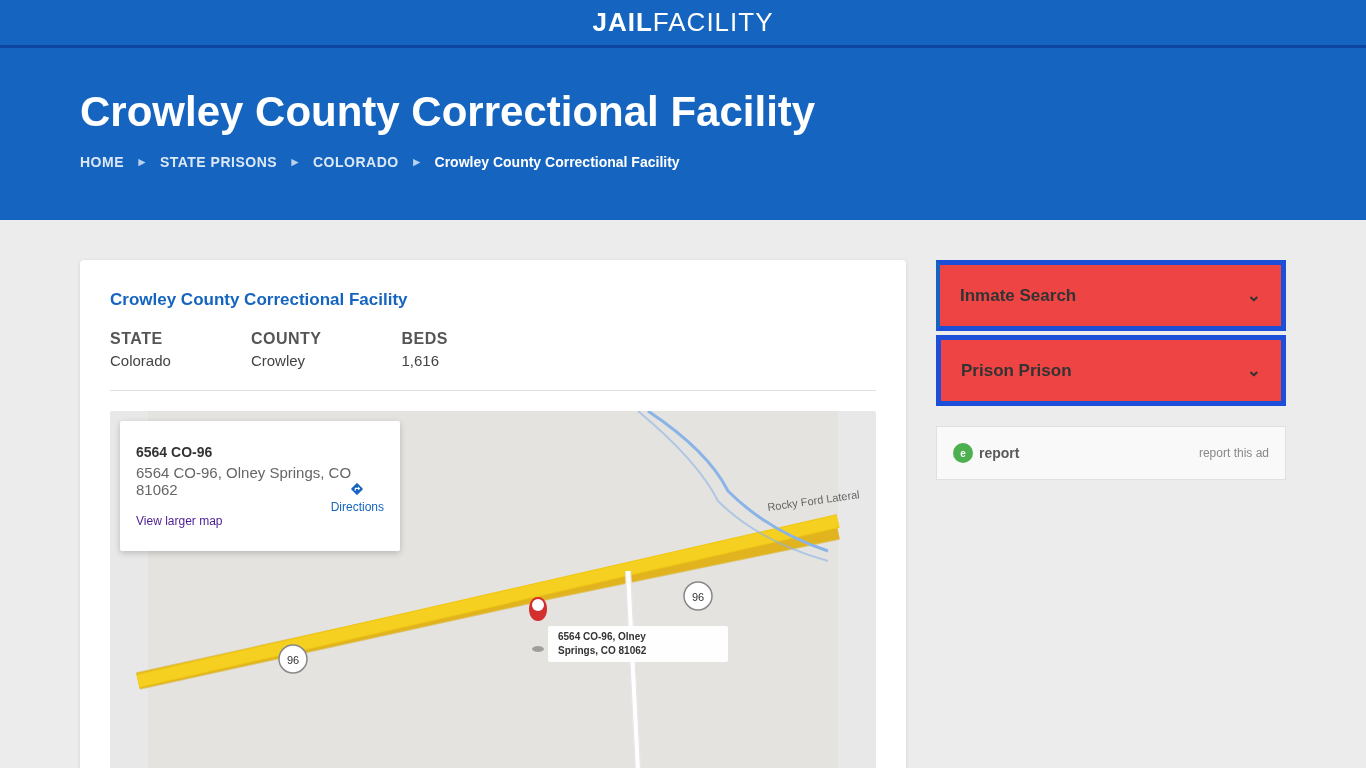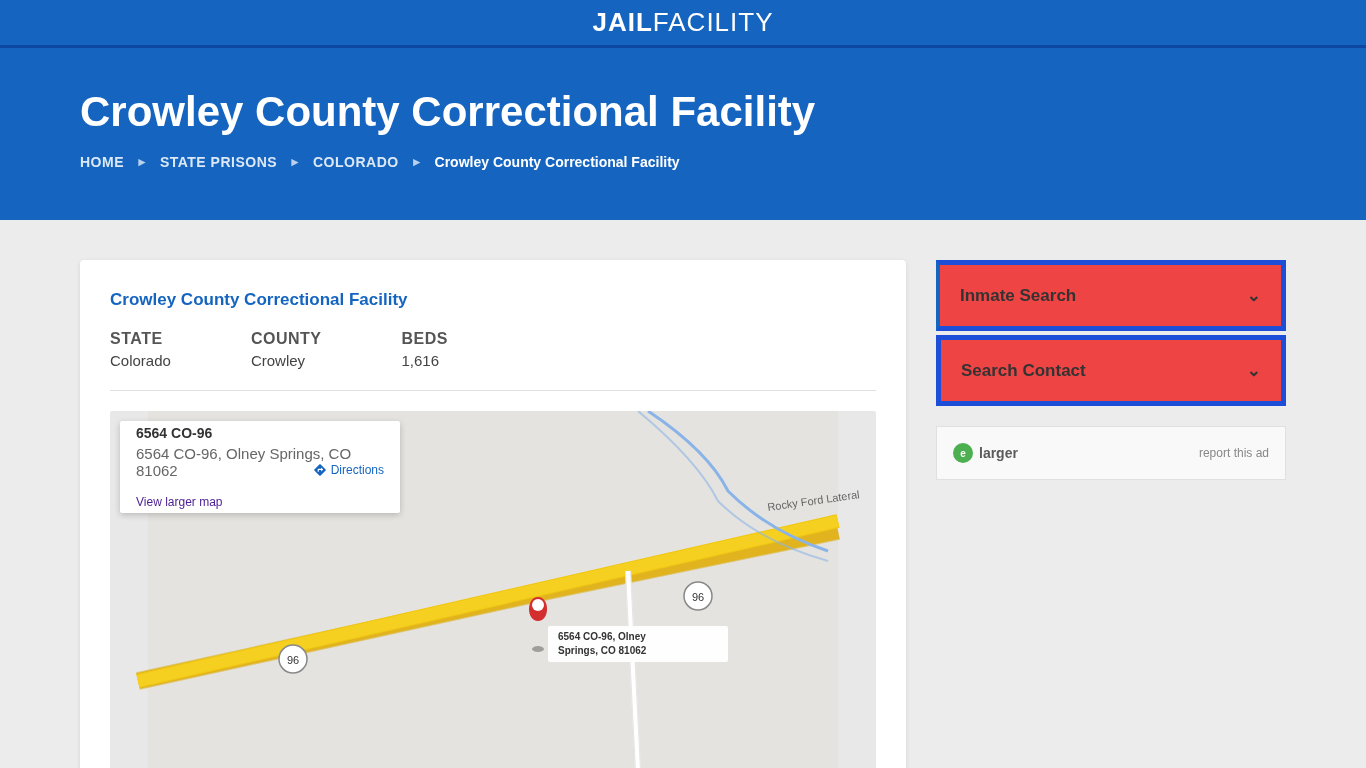--- a/index.html
+++ b/index.html
@@ -131,21 +131,21 @@
       background: #e8e8e8;
       overflow: hidden;
       border-radius: 2px;
     }
     .map-info-box {
       position: absolute;
       top: 10px;
       left: 10px;
       background: #fff;
       border-radius: 2px;
-      padding: 4px 16px;
+      padding: 23px 16px;
       box-shadow: 0 2px 6px rgba(0,0,0,0.2);
       z-index: 10;
       width: 280px;
     }
     .map-info-box .address-title {
       font-size: 14px;
       font-weight: 700;
       color: #333;
       margin-bottom: 4px;
     }
@@ -156,20 +156,21 @@
     }
     .map-info-box .directions-link {
       color: #1565c0;
       font-size: 12px;
       text-decoration: none;
       display: inline-flex;
       align-items: center;
       gap: 4px;
       float: right;
       margin-top: -24px;
+      flex-direction: column;
     }
     .map-info-box .view-larger {
       color: #4c1d95;
       font-size: 12px;
       text-decoration: none;
       display: block;
       margin-top: 16px;
       clear: both;
     }
 
@@ -359,27 +360,27 @@
 
     <div class="accordion-item">
       <div class="accordion-header">
         <span>Inmate Search</span>
         <span class="chevron-icon">⌄</span>
       </div>
     </div>
 
     <div class="accordion-item" style="margin-top: 4px;">
       <div class="accordion-header">
-        <span>Search Contact</span>
+        <span>Prison Prison</span>
         <span class="chevron-icon">⌄</span>
       </div>
     </div>
 
     <div class="ad-container">
       <div class="ezoic-logo">
         <span class="ezoic-circle">e</span>
-        <span>larger</span>
+        <span>report</span>
       </div>
       <a href="#" class="report-ad">report this ad</a>
     </div>
   </div>
 
 </div>
 
 </body></html>

